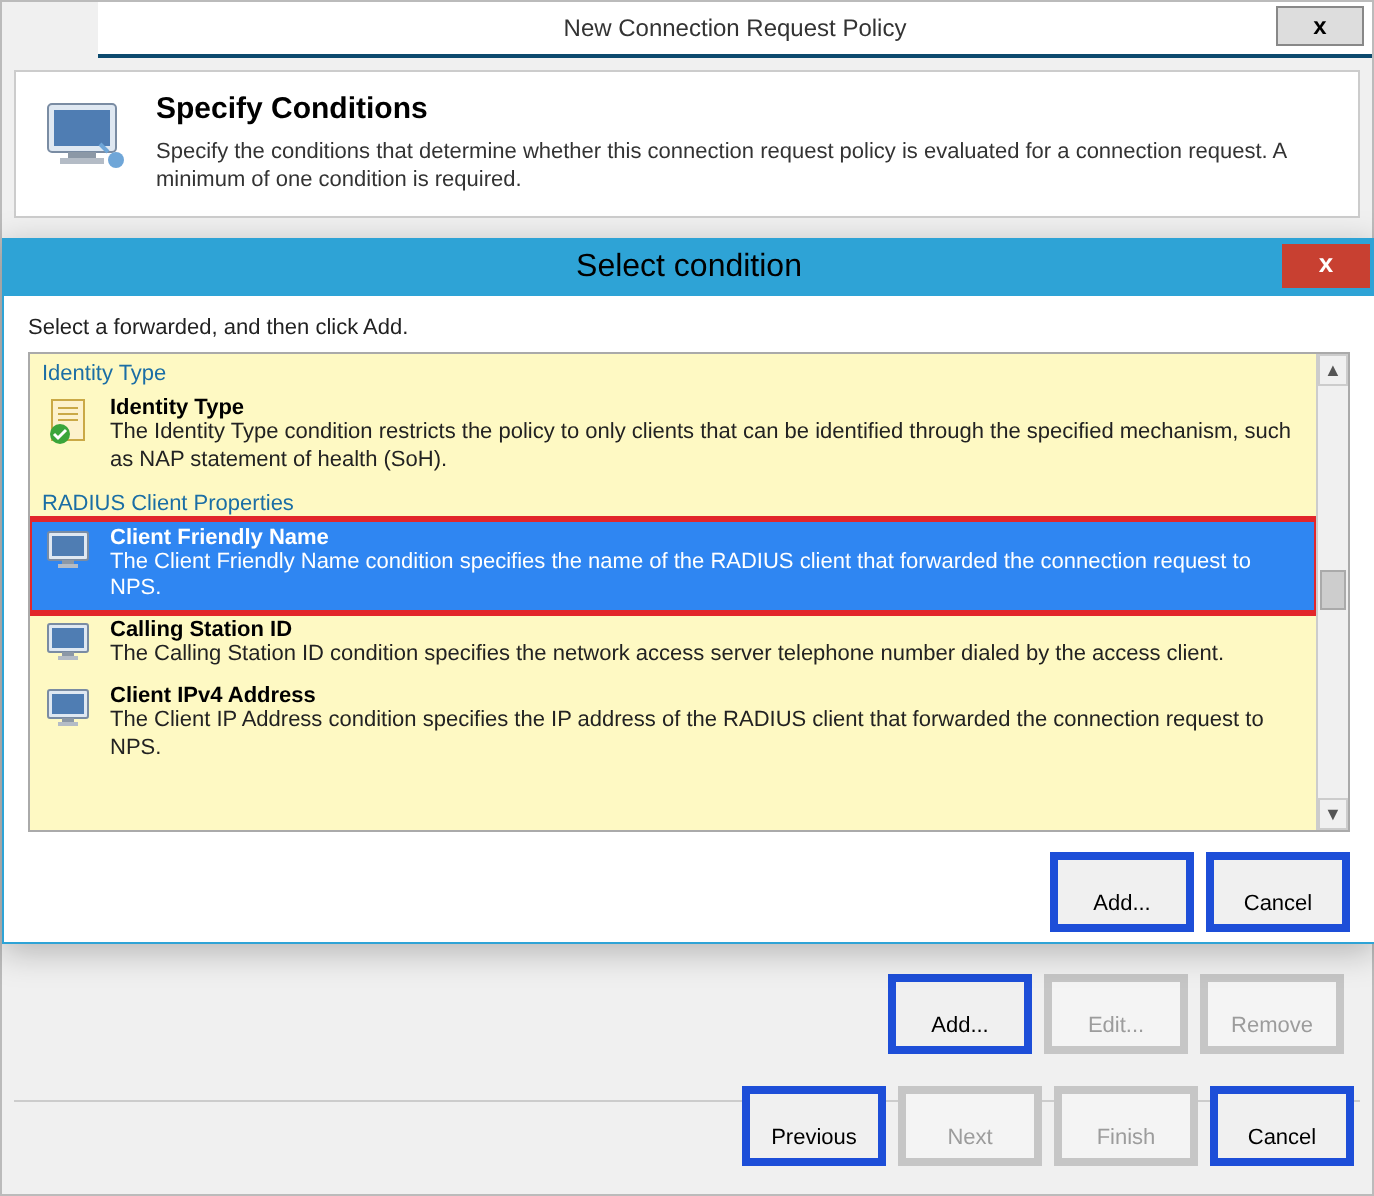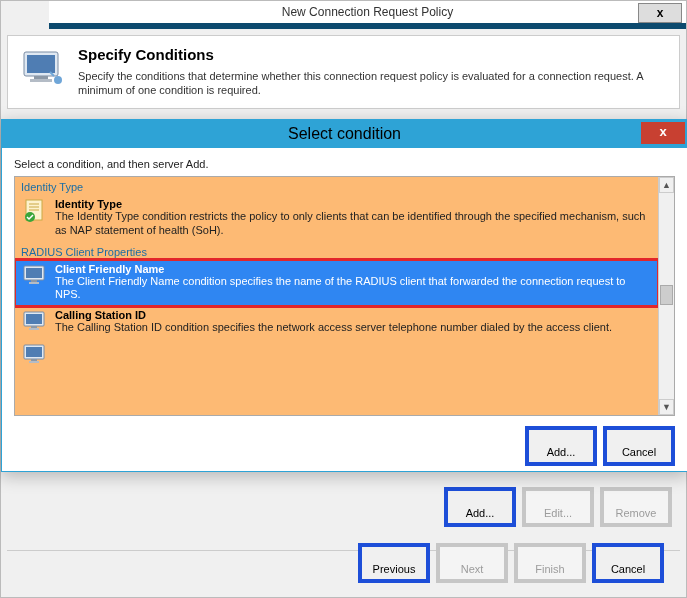--- a/index.html
+++ b/index.html
@@ -1,41 +1,41 @@
 <!DOCTYPE html>
 <html><head>
 <meta charset="utf-8">
 <style>
 * { box-sizing: border-box; margin: 0; padding: 0; }
 body { font-family: "Segoe UI", Tahoma, sans-serif; font-size: 11px; background: #fff; width: 687px; height: 598px; overflow: hidden; position: relative; }
 
 .parent-window { width: 687px; height: 598px; background: #f0f0f0; border: 1px solid #bbb; position: relative; }
-.parent-titlebar { background: #fff; border-bottom: 6px solid #0c4a6e; height: 28px; display: flex; align-items: center; justify-content: center; position: relative; margin-left: 48px; }
+.parent-titlebar { background: #fff; border-bottom: 2px solid #0c4a6e; height: 28px; display: flex; align-items: center; justify-content: center; position: relative; margin-left: 48px; }
 .parent-titlebar .title { font-size: 12px; color: #333; }
 .parent-close { position: absolute; right: 4px; top: 2px; width: 44px; height: 20px; border: 1px solid #888; background: #ddd; text-align: center; line-height: 18px; font-weight: bold; font-size: 12px; cursor: pointer; }
 
 .header-section { background: #fff; border: 1px solid #ccc; margin: 6px; padding: 10px 12px; display: flex; gap: 10px; }
 .header-icon { width: 48px; height: 48px; flex-shrink: 0; }
 .header-text h2 { font-size: 15px; font-weight: bold; margin-bottom: 6px; color: #000; }
 .header-text p { font-size: 11px; color: #333; line-height: 1.3; }
 
 .parent-buttons { position: absolute; bottom: 70px; right: 14px; display: flex; gap: 6px; }
-.footer-buttons { position: absolute; bottom: 14px; right: 22px; display: flex; gap: 6px; }
+.footer-buttons { position: absolute; bottom: 14px; right: 9px; display: flex; gap: 6px; }
 .btn { min-width: 72px; height: 29px; font-size: 11px; background: #f0f0f0; border: 4px solid #1d4ed8; cursor: pointer; padding: 16px 10px; }
 .btn:disabled { color: #9c9c9c; border-color: #c6c6c6; background: #f4f4f4; cursor: default; }
 .footer-divider { position: absolute; bottom: 46px; left: 6px; right: 6px; border-top: 1px solid #ccc; }
 
 .modal { position: absolute; left: 0px; top: 118px; width: 687px; height: 353px; background: #fff; border: 1px solid #2ea3d6; box-shadow: 0 4px 16px rgba(0,0,0,0.25); }
 .modal-titlebar { height: 28px; background: #2ea3d6; display: flex; align-items: center; justify-content: center; position: relative; }
 .modal-titlebar .mtitle { color: #000; font-size: 16px; }
 .modal-close { position: absolute; right: 2px; top: 2px; width: 44px; height: 22px; background: #c84031; color: #fff; text-align: center; line-height: 20px; font-weight: bold; font-size: 13px; cursor: pointer; }
 
 .modal-body { padding: 10px 12px; }
 .modal-instruction { font-size: 11px; margin-bottom: 6px; color: #222; }
-.list-container { border: 1px solid #aaa; height: 240px; background: #fdba74; position: relative; display: flex; }
+.list-container { border: 1px solid #aaa; height: 240px; background: #fef9c3; position: relative; display: flex; }
 .list-content { flex: 1; overflow: hidden; }
 .scrollbar { width: 16px; background: #f0f0f0; border-left: 1px solid #ccc; position: relative; }
 .scroll-arrow { width: 100%; height: 16px; background: #f0f0f0; text-align: center; line-height: 14px; font-size: 9px; color: #555; cursor: pointer; border: 1px solid #ccc; }
 .scroll-arrow.up { position: absolute; top: 0; }
 .scroll-arrow.down { position: absolute; bottom: 0; }
 .scroll-thumb { position: absolute; left: 1px; right: 1px; top: 108px; height: 20px; background: #cdcdcd; border: 1px solid #aaa; cursor: pointer; }
 
 .group-header { color: #1b6ea5; font-size: 11px; padding: 4px 6px 2px; }
 .list-item { display: flex; padding: 3px 6px 4px; gap: 6px; }
 .list-item .li-icon { width: 28px; height: 26px; flex-shrink: 0; }
@@ -88,21 +88,21 @@
     <button class="btn" disabled="">Finish</button>
     <button class="btn">Cancel</button>
   </div>
 
   <div class="modal">
     <div class="modal-titlebar">
       <span class="mtitle">Select condition</span>
       <div class="modal-close">x</div>
     </div>
     <div class="modal-body">
-      <div class="modal-instruction">Select a condition, and then server Add.</div>
+      <div class="modal-instruction">Select a forwarded, and then click Add.</div>
 
       <div class="list-container">
         <div class="list-content">
 
           <div class="group-header">Identity Type</div>
 
           <div class="list-item">
             <div class="li-icon">
               <svg viewBox="0 0 28 26">
                   <rect x="5" y="2" width="16" height="20" fill="#fdf2cc" stroke="#caa946"></rect>
@@ -151,20 +151,24 @@
 
           <div class="list-item">
             <div class="li-icon">
               <svg viewBox="0 0 28 26">
                   <rect x="3" y="3" width="20" height="14" rx="1" fill="#dfe8f2" stroke="#7a8ca3"></rect>
                   <rect x="5" y="5" width="16" height="10" fill="#4f7db3"></rect>
                   <rect x="10" y="17" width="6" height="2" fill="#8c98a6"></rect>
                   <rect x="8" y="19" width="10" height="2" fill="#b4bcc6"></rect>
                 </svg>
             </div>
+            <div class="li-text">
+              <div class="li-title">Client IPv4 Address</div>
+              <div class="li-desc">The Client IP Address condition specifies the IP address of the RADIUS client that forwarded the connection request to NPS.</div>
+            </div>
           </div>
 
 
         </div>
         <div class="scrollbar">
           <div class="scroll-arrow up">▲</div>
           <div class="scroll-thumb"></div>
           <div class="scroll-arrow down">▼</div>
         </div>
       </div>

